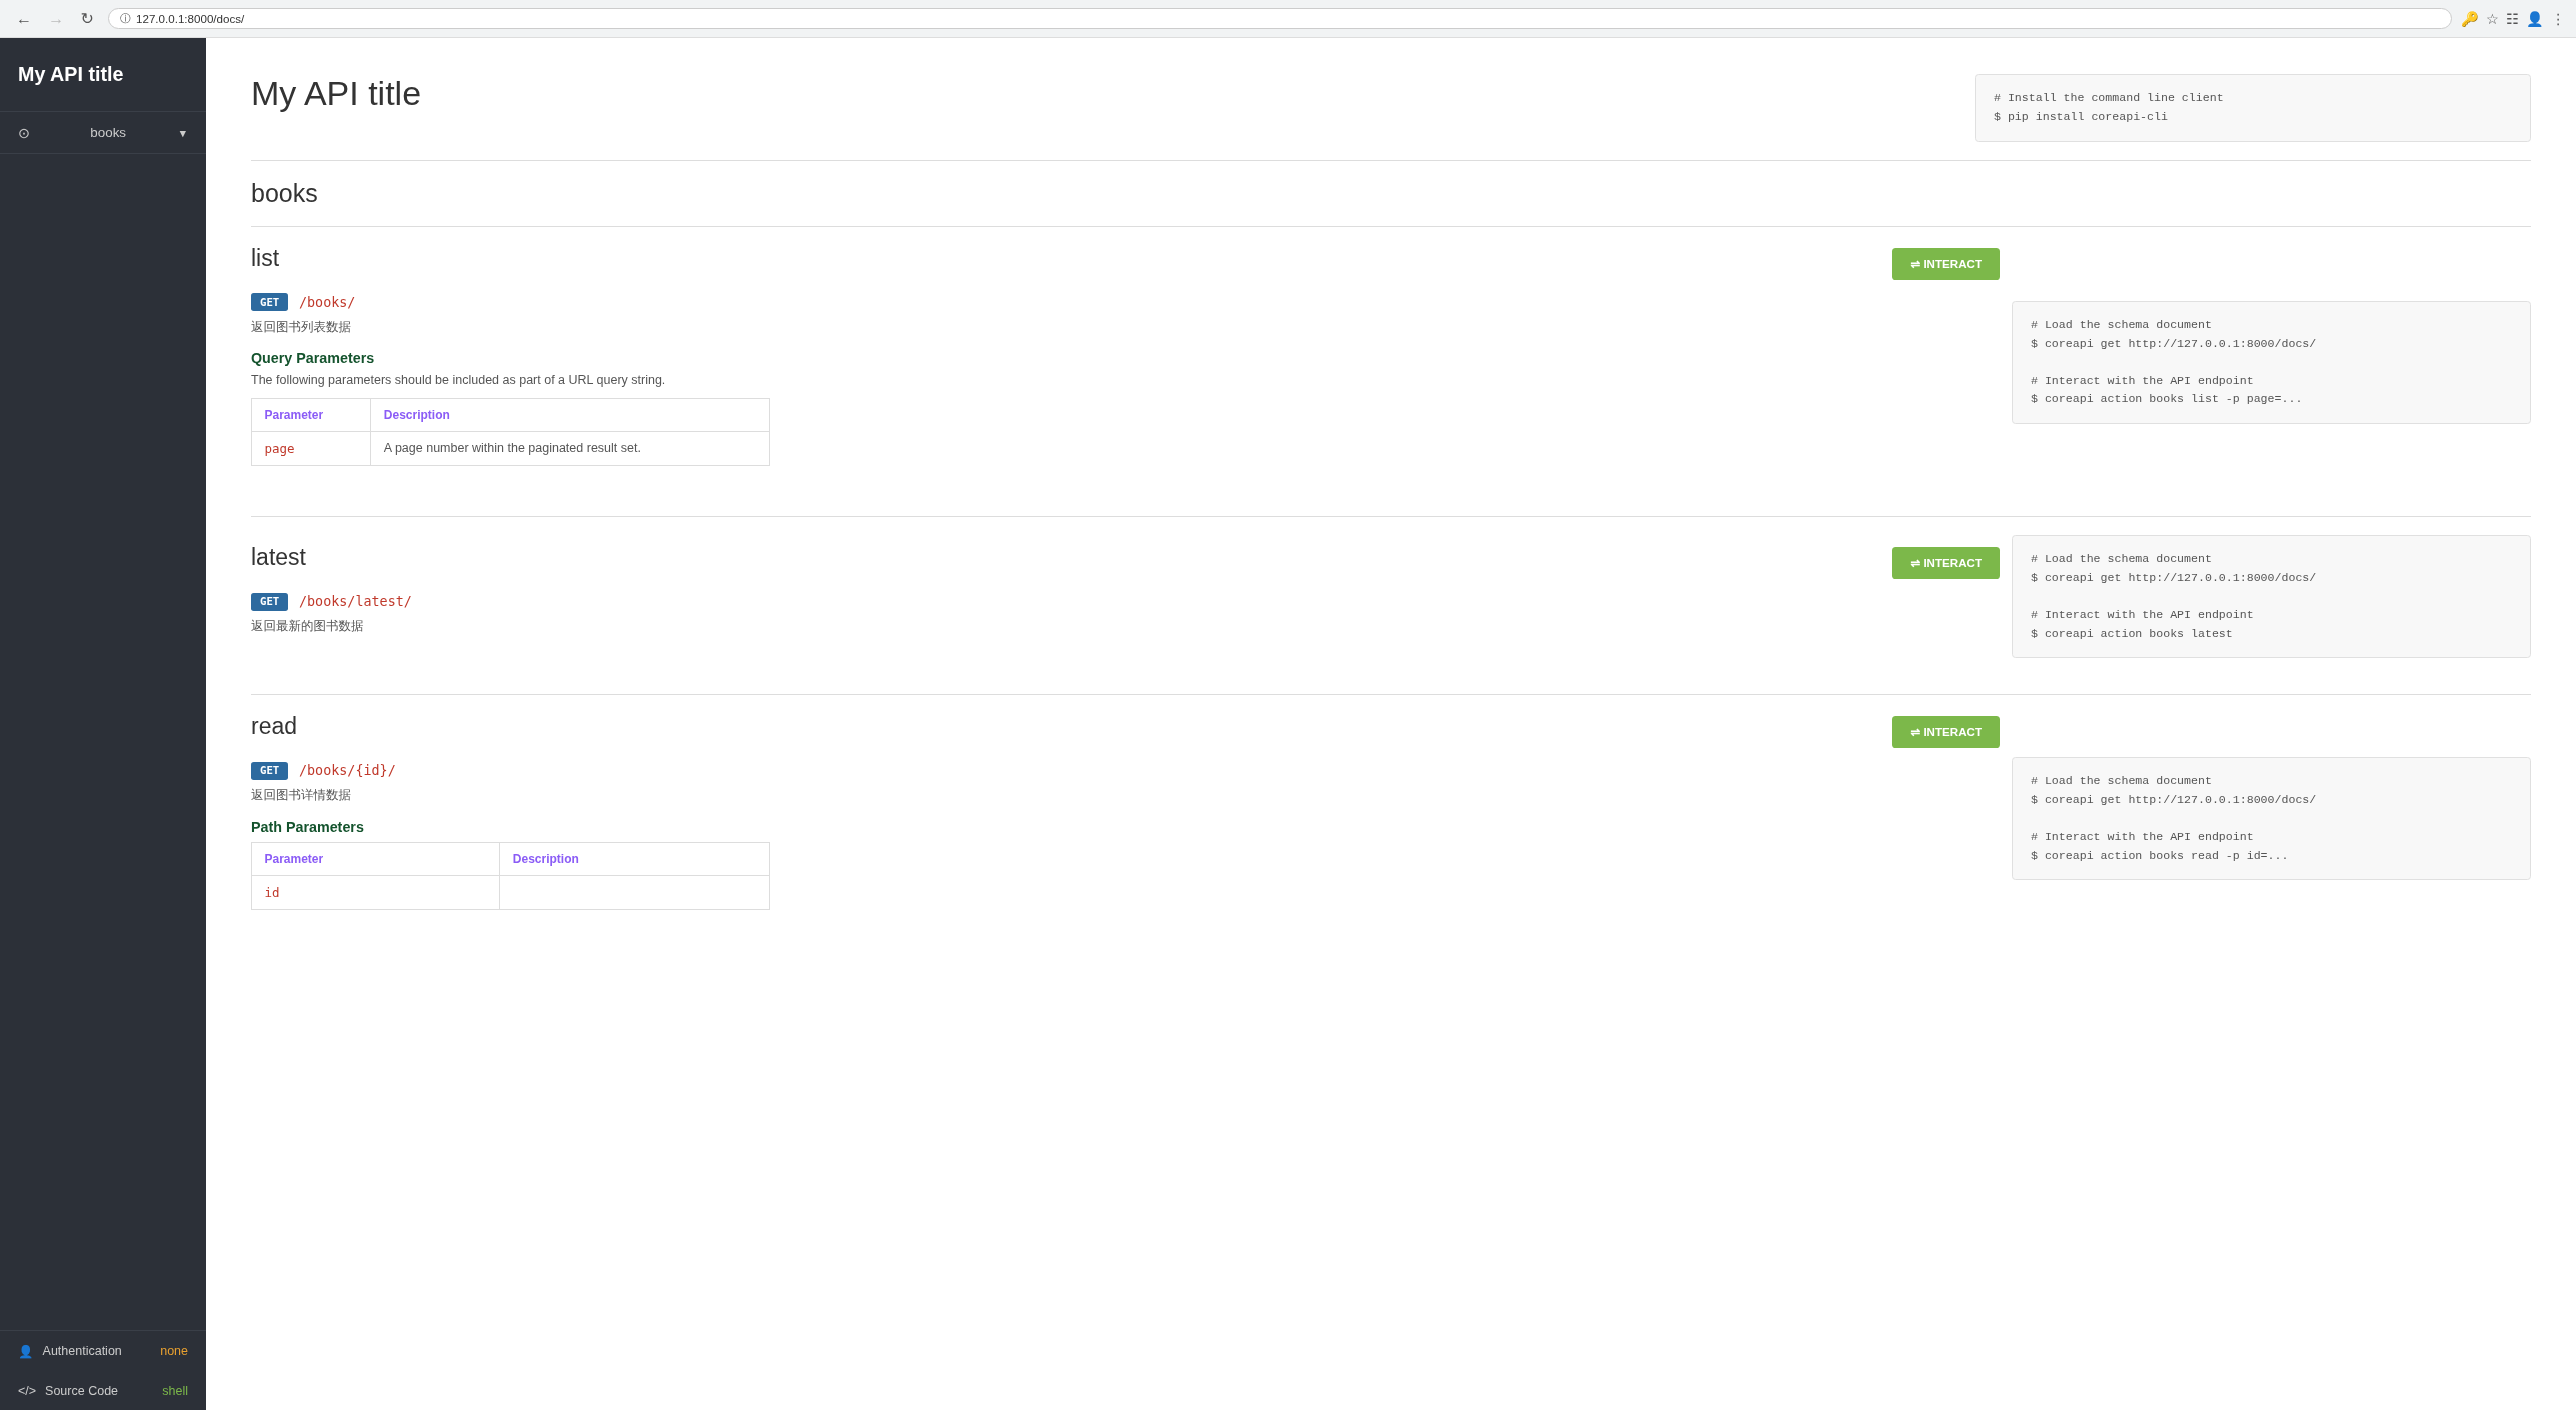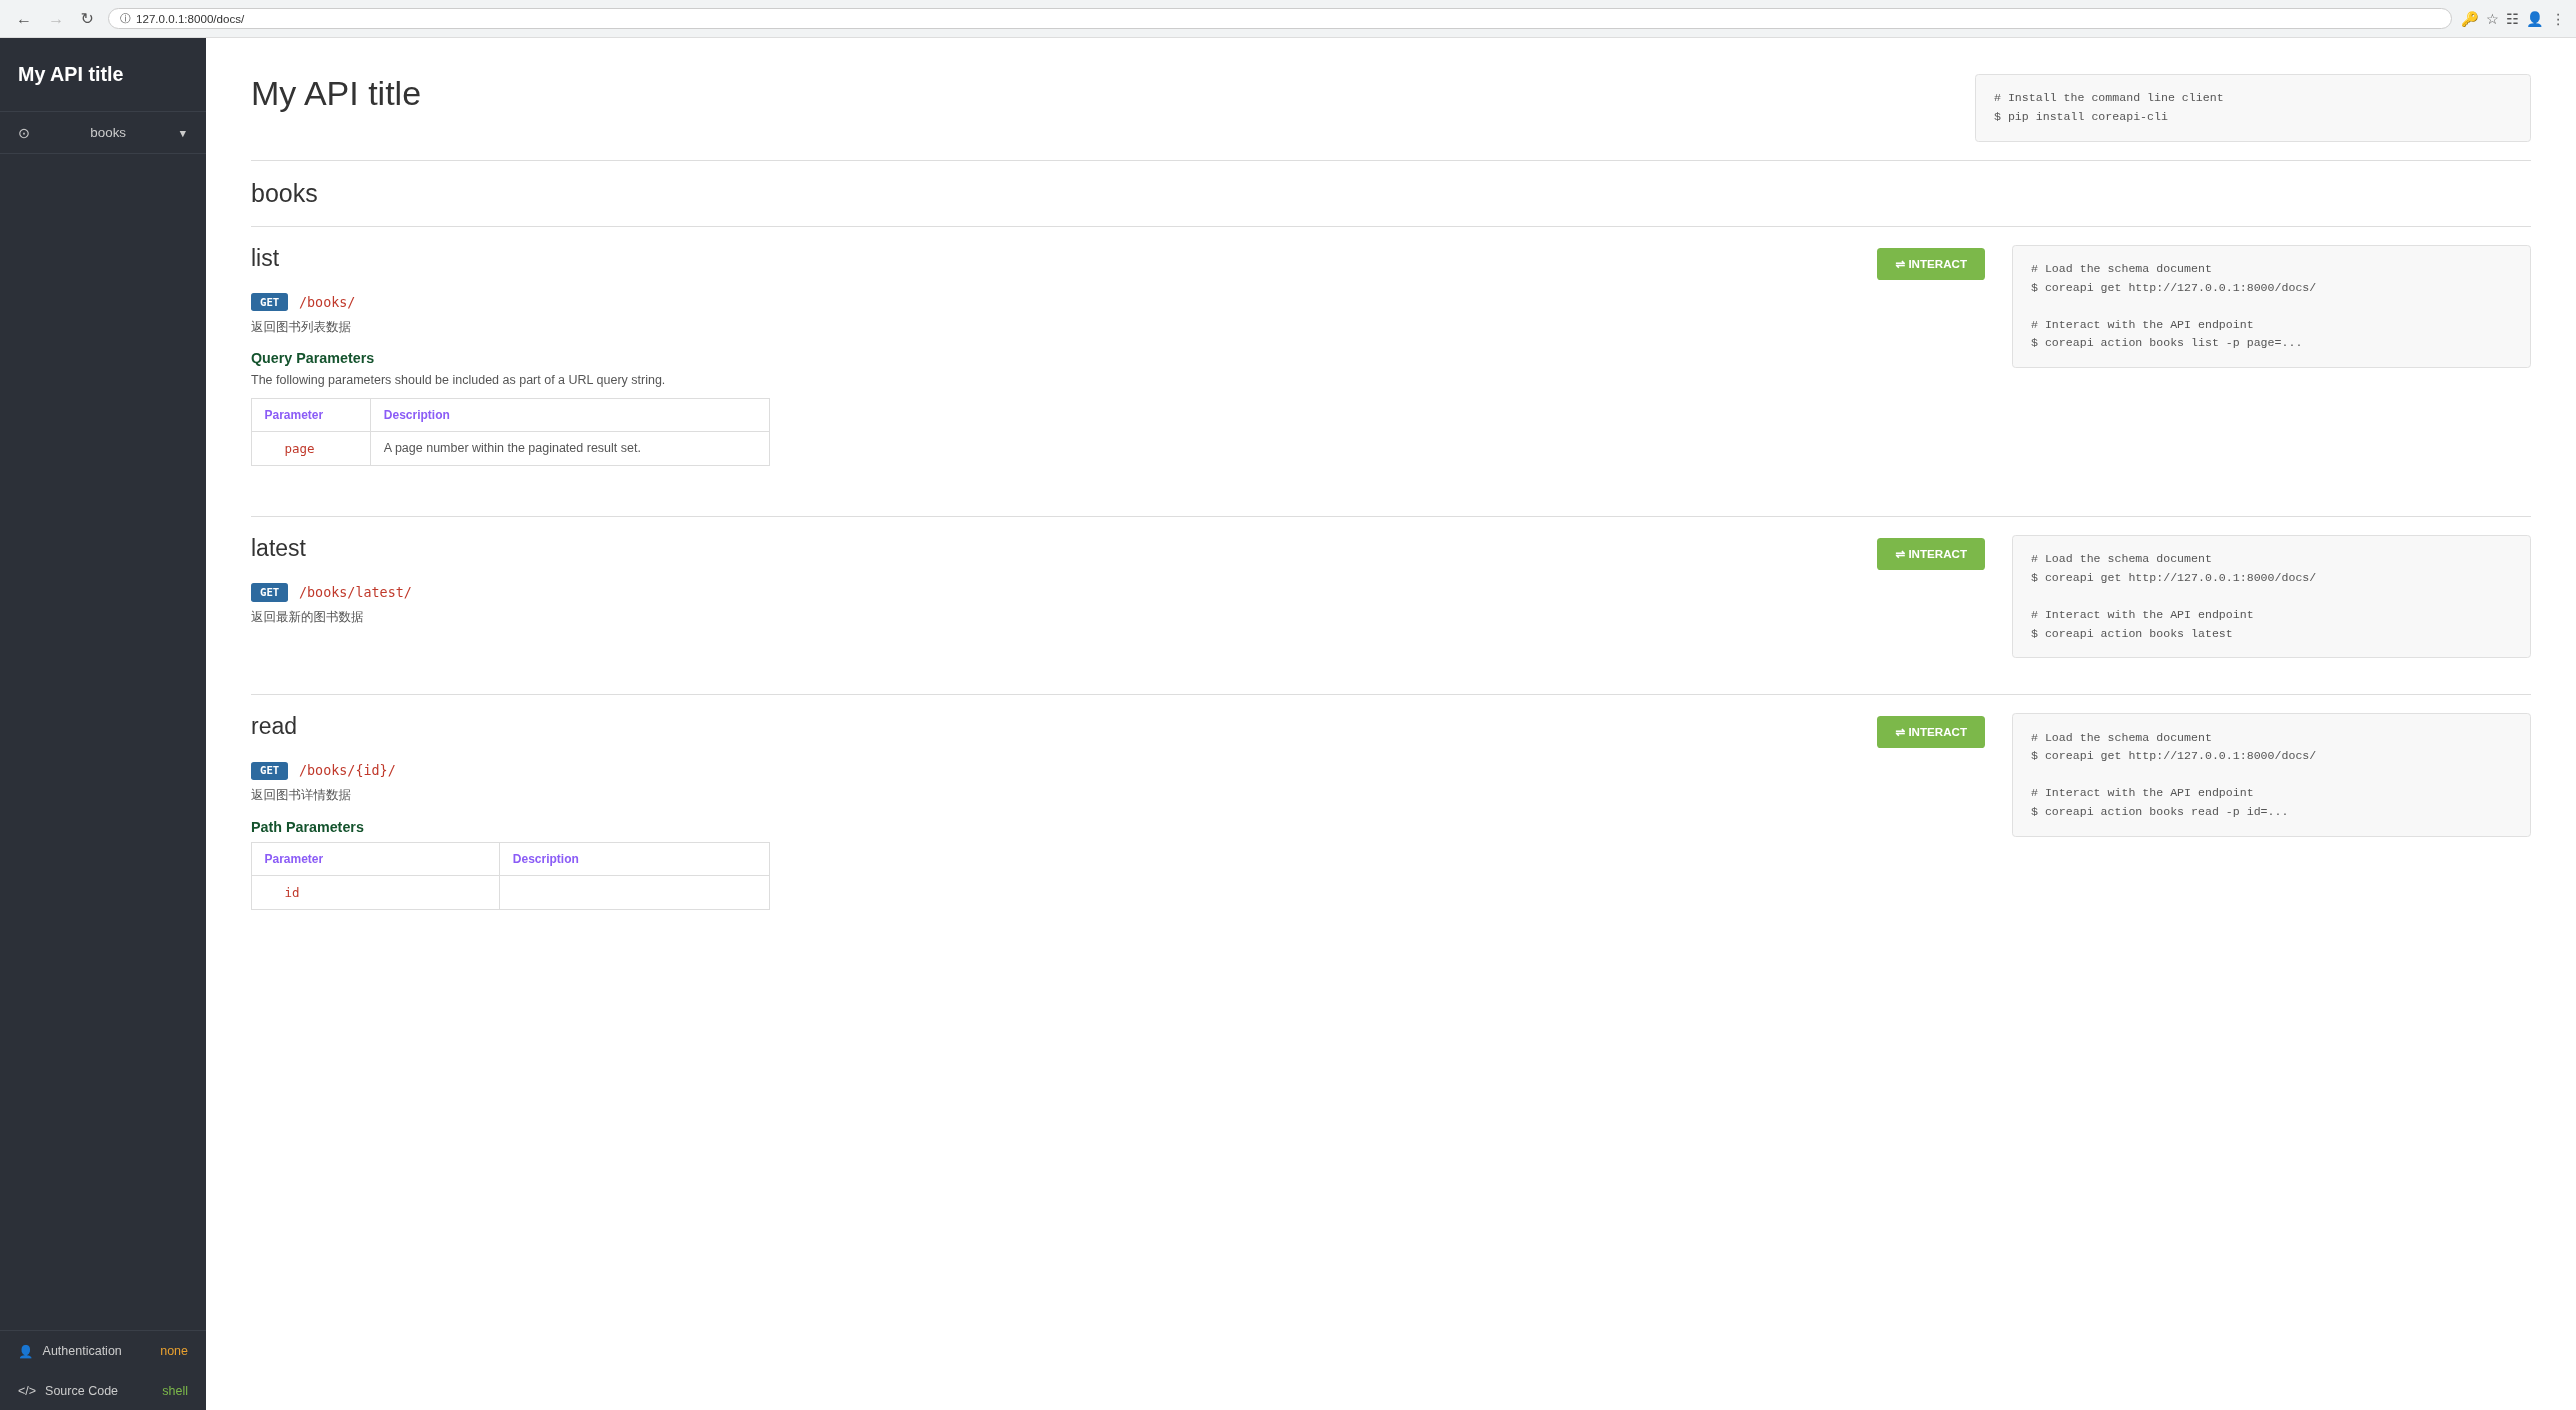--- a/index.html
+++ b/index.html
@@ -60,21 +60,21 @@
     
     .code-block {
       background: #f8f8f8; border: 0.9px solid #e0e0e0; border-radius: 3.6px;
       padding: 14.3px 18px; font-family: 'Courier New', monospace; font-size: 11.6px;
       color: #555; line-height: 1.6; white-space: pre; flex-shrink: 0;
     }
     .code-block-right { width: 556px; }
 
     
     .api-section { margin-bottom: 36px; }
-    .api-section-inner { display: flex; gap: 27px; align-items: flex-start; }
+    .api-section-inner { display: flex; gap: 12px; align-items: center; }
     .api-section-content { flex: 1; }
     .api-section-code { width: 519px; flex-shrink: 0; }
 
     .endpoint-title { font-size: 23px; font-weight: 300; color: #333; margin-bottom: 10.7px; }
     .endpoint-row { display: flex; align-items: center; gap: 10.7px; margin-bottom: 7.2px; }
 
     .method-badge {
       background: #2d6a9f; color: #fff; font-size: 10.7px; font-weight: bold;
       padding: 2.7px 9px; border-radius: 2.7px; font-family: monospace;
     }
@@ -92,21 +92,21 @@
 
     
     .params-table { border-collapse: collapse; width: 100%; max-width: 519px; margin-bottom: 14.3px; }
     .params-table th {
       background: #fff; border: 0.9px solid #ddd; padding: 9px 12.5px;
       text-align: left; font-size: 12px; font-weight: bold; color: #8b5cf6;
     }
     .params-table td { border: 0.9px solid #ddd; padding: 9px 12.5px; font-size: 12.5px; color: #555; }
     .params-table tr:nth-child(even) td { background: #f9f9f9; }
     .params-table tr:nth-child(odd) td { background: #fff; }
-    .param-name { color: #c0392b; font-family: monospace; margin-left: 20px; }
+    .param-name { color: #c0392b; font-family: monospace; }
 
     
     .header-row { display: flex; align-items: flex-start; gap: 27px; margin-bottom: 9px; }
     .header-row .title-col { flex: 1; }
   </style>
 </head>
 <body>
 
 <div class="browser-bar">
   <div class="browser-nav">

